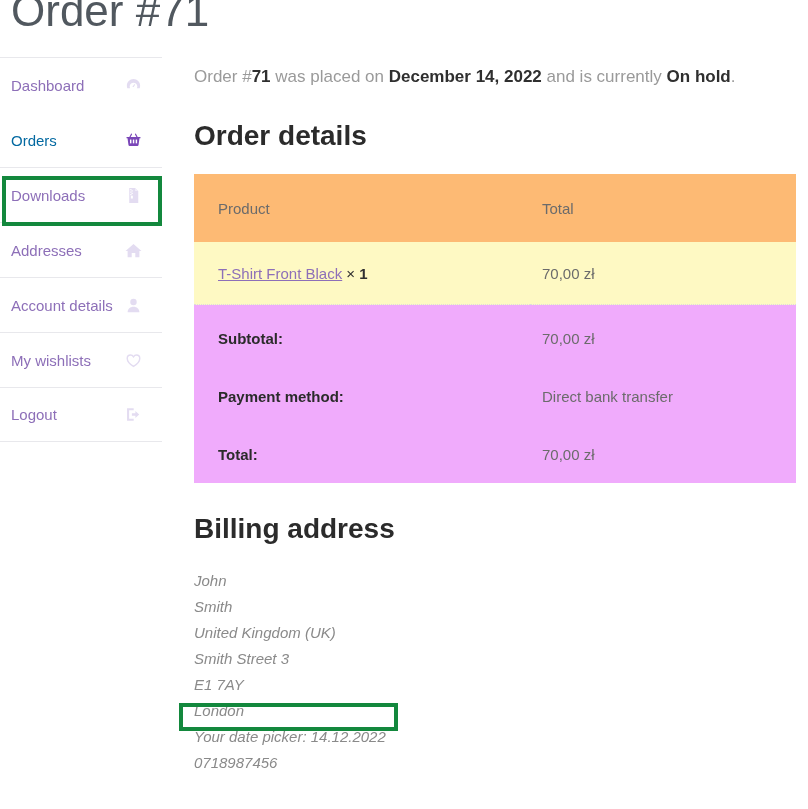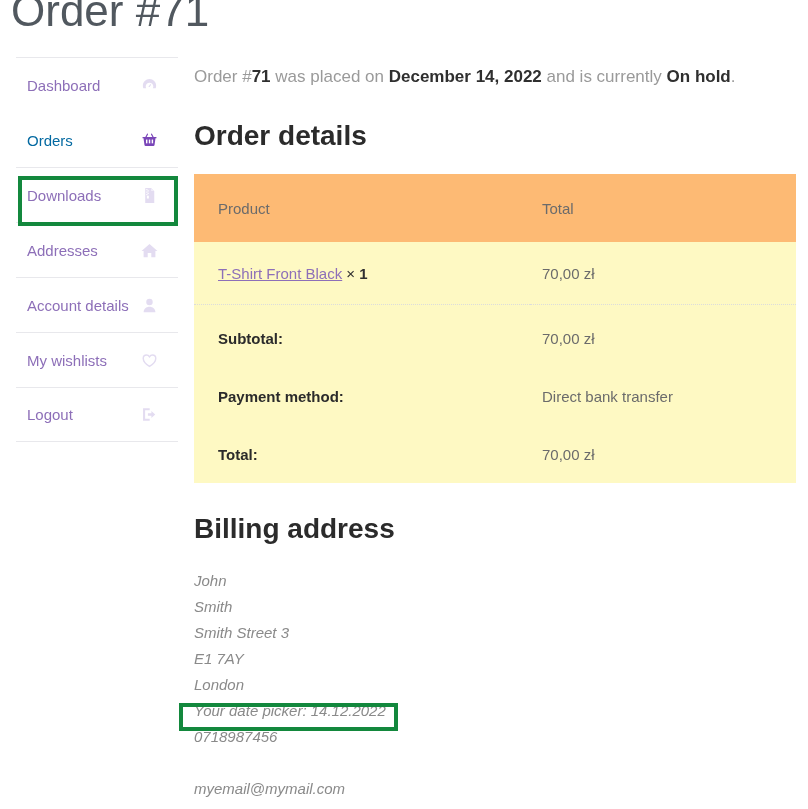--- a/index.html
+++ b/index.html
@@ -31,21 +31,21 @@
     font-weight: 300;
     color: #51585f;
     letter-spacing: 0px;
     white-space: nowrap;
     margin: 0;
   }
 
   
   .sidebar {
     position: absolute;
-    left: 16px;
+    left: 0;
     top: 57px;
     width: 162px;
   }
   .nav-list {
     list-style: none;
     margin: 0;
     padding: 0;
   }
   .nav-item {
     position: relative;
@@ -158,21 +158,21 @@
   .order-table tbody td:last-child  { padding-left: 12px; }
 
   .product-link {
     color: #8d6fb8;
     text-decoration: underline;
   }
   .product-qty { color: #2f2f2f; font-weight: bold; }
   .times-sign { color: #2f2f2f; }
 
   .order-table tfoot td {
-    background: #fef9c3;
+    background: #f0abfc;
     height: 58px;
     color: #6b6b6b;
   }
   .order-table tfoot tr:first-child td { padding-top: 4px; }
   .order-table tfoot td:first-child {
     padding-left: 24px;
     color: #2b2b2b;
     font-weight: bold;
   }
   .order-table tfoot td:last-child { padding-left: 12px; }
@@ -327,20 +327,21 @@
           <td>70,00 zł</td>
         </tr>
       </tfoot>
     </table>
 
     <h2 class="section-heading heading-billing">Billing address</h2>
 
     <address class="billing-address">
       <span class="addr-line">John</span>
       <span class="addr-line">Smith</span>
+      <span class="addr-line">United Kingdom (UK)</span>
       <span class="addr-line">Smith Street 3</span>
       <span class="addr-line">E1 7AY</span>
       <span class="addr-line">London</span>
       <span class="addr-line">Your date picker: 14.12.2022</span>
       <span class="addr-line">0718987456</span>
       <span class="addr-gap"></span>
       <span class="addr-line">myemail@mymail.com</span>
     </address>
 
   </main>

